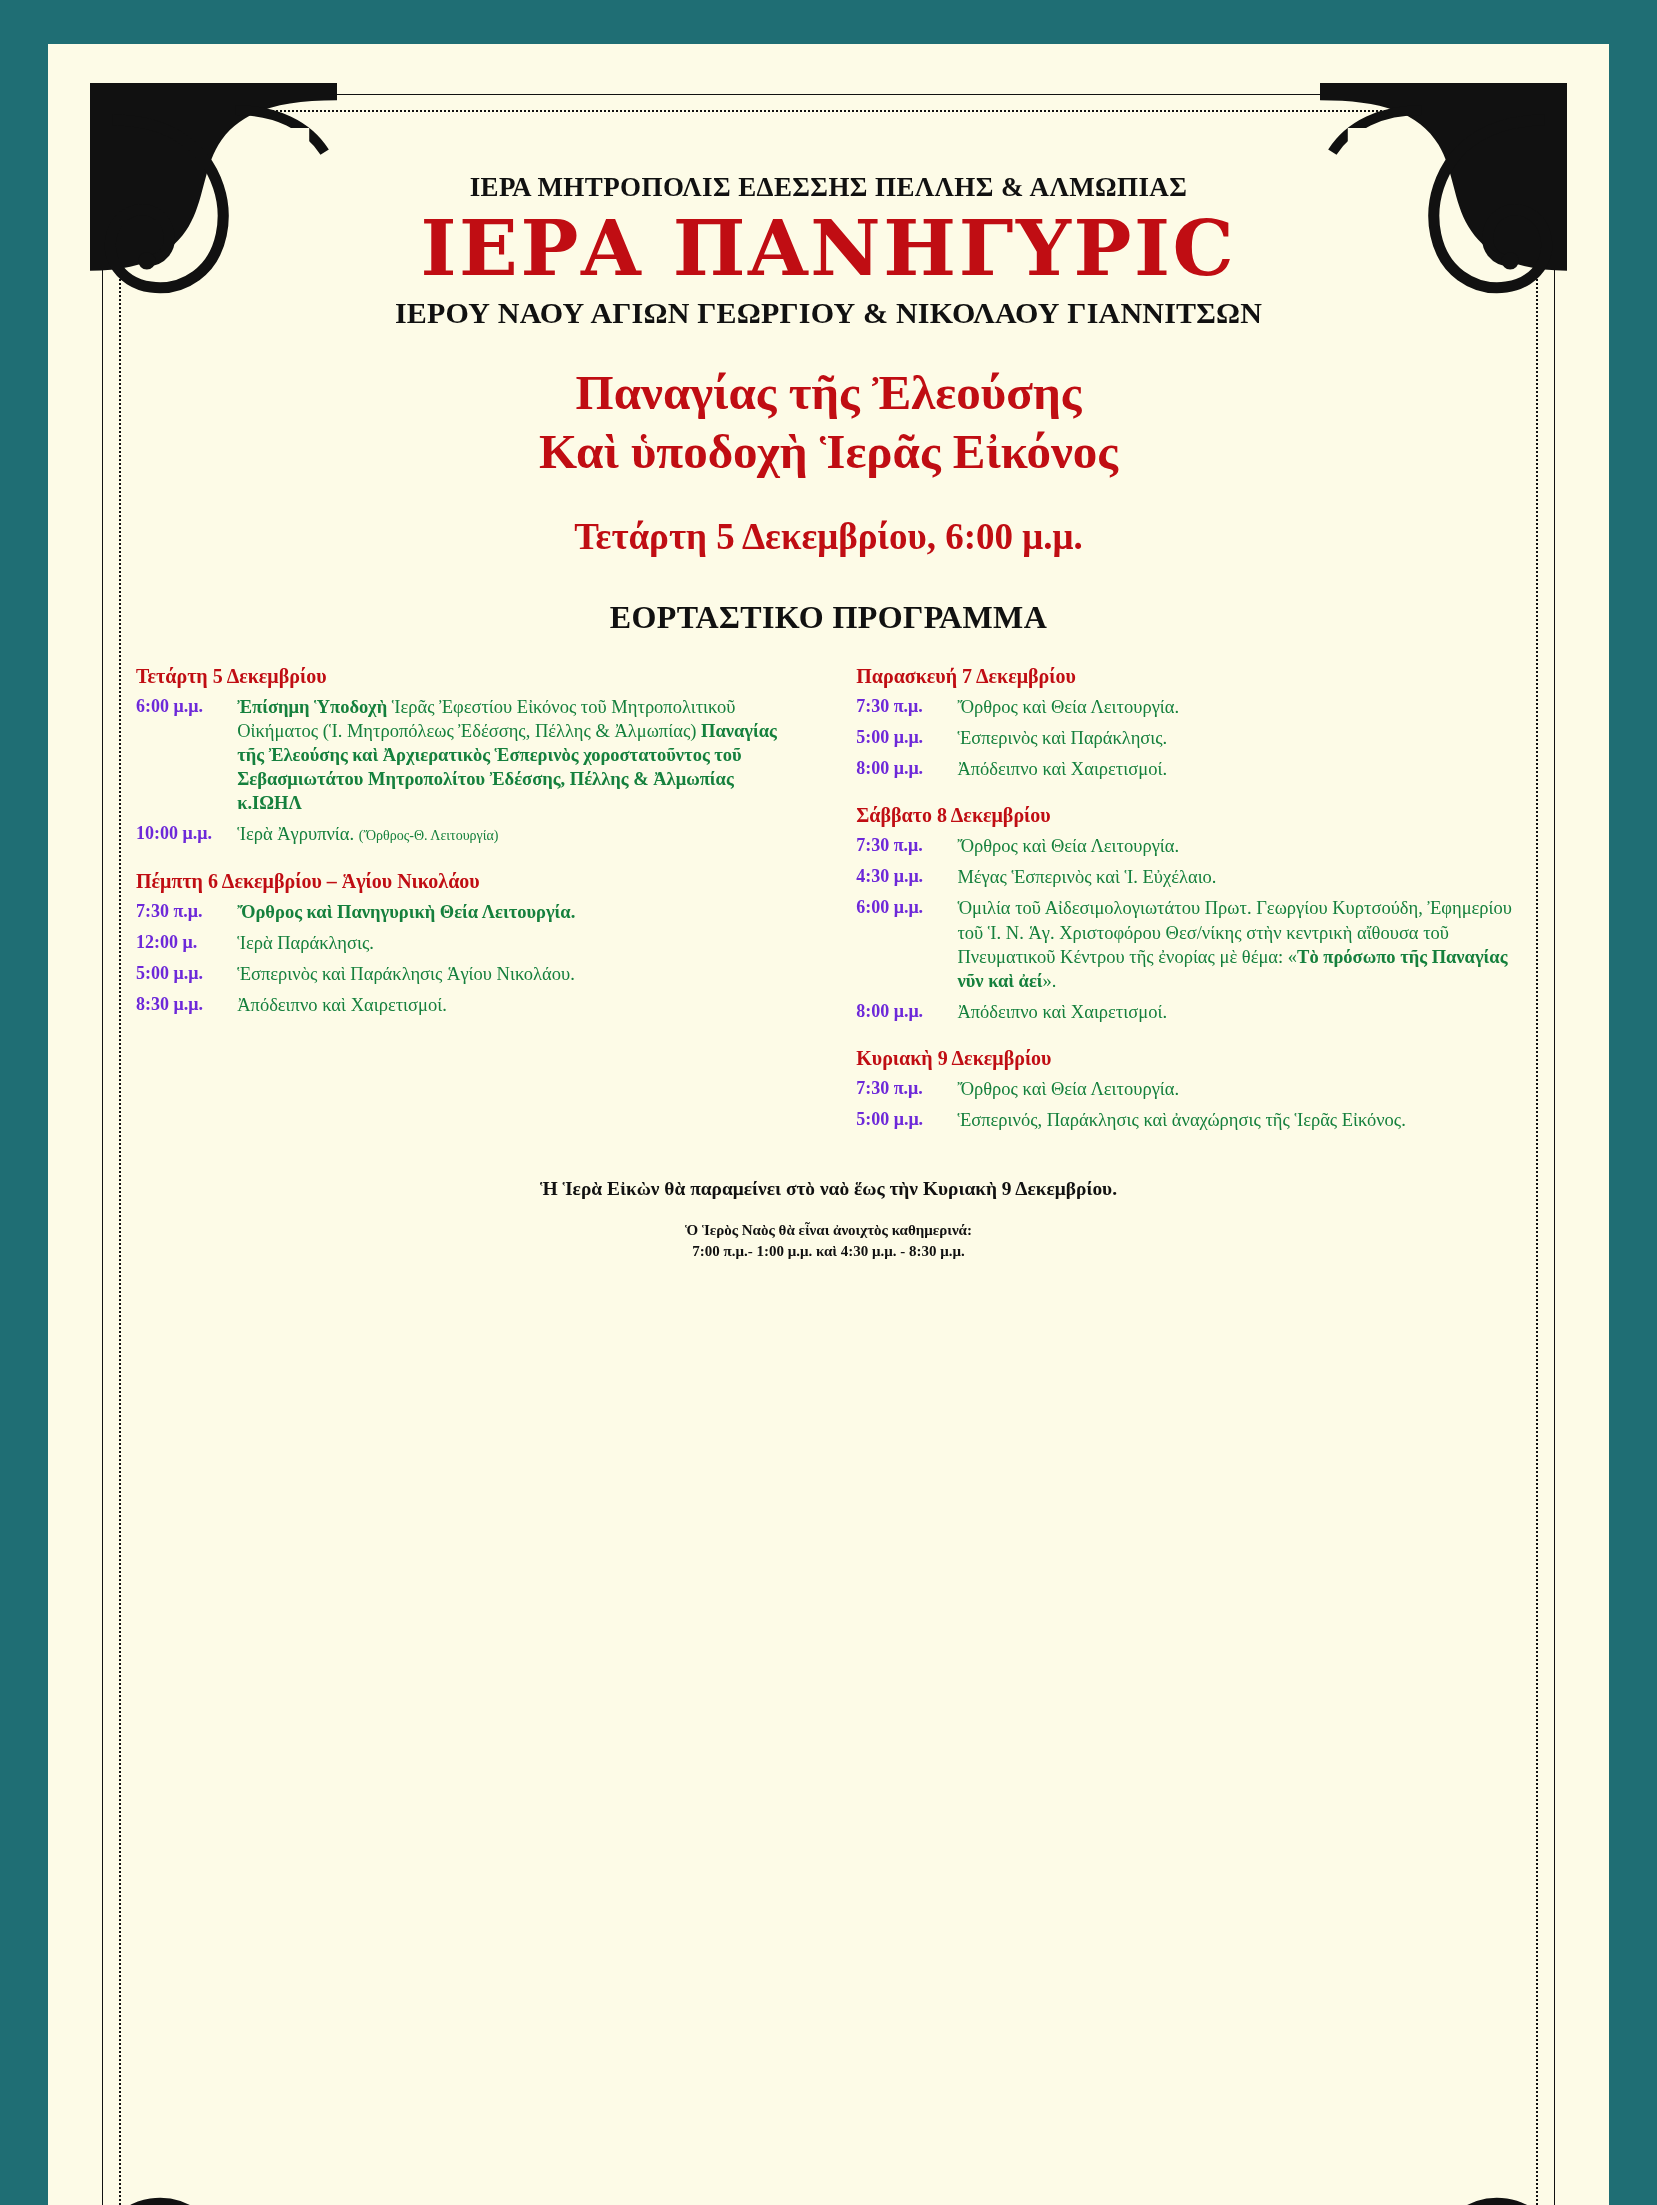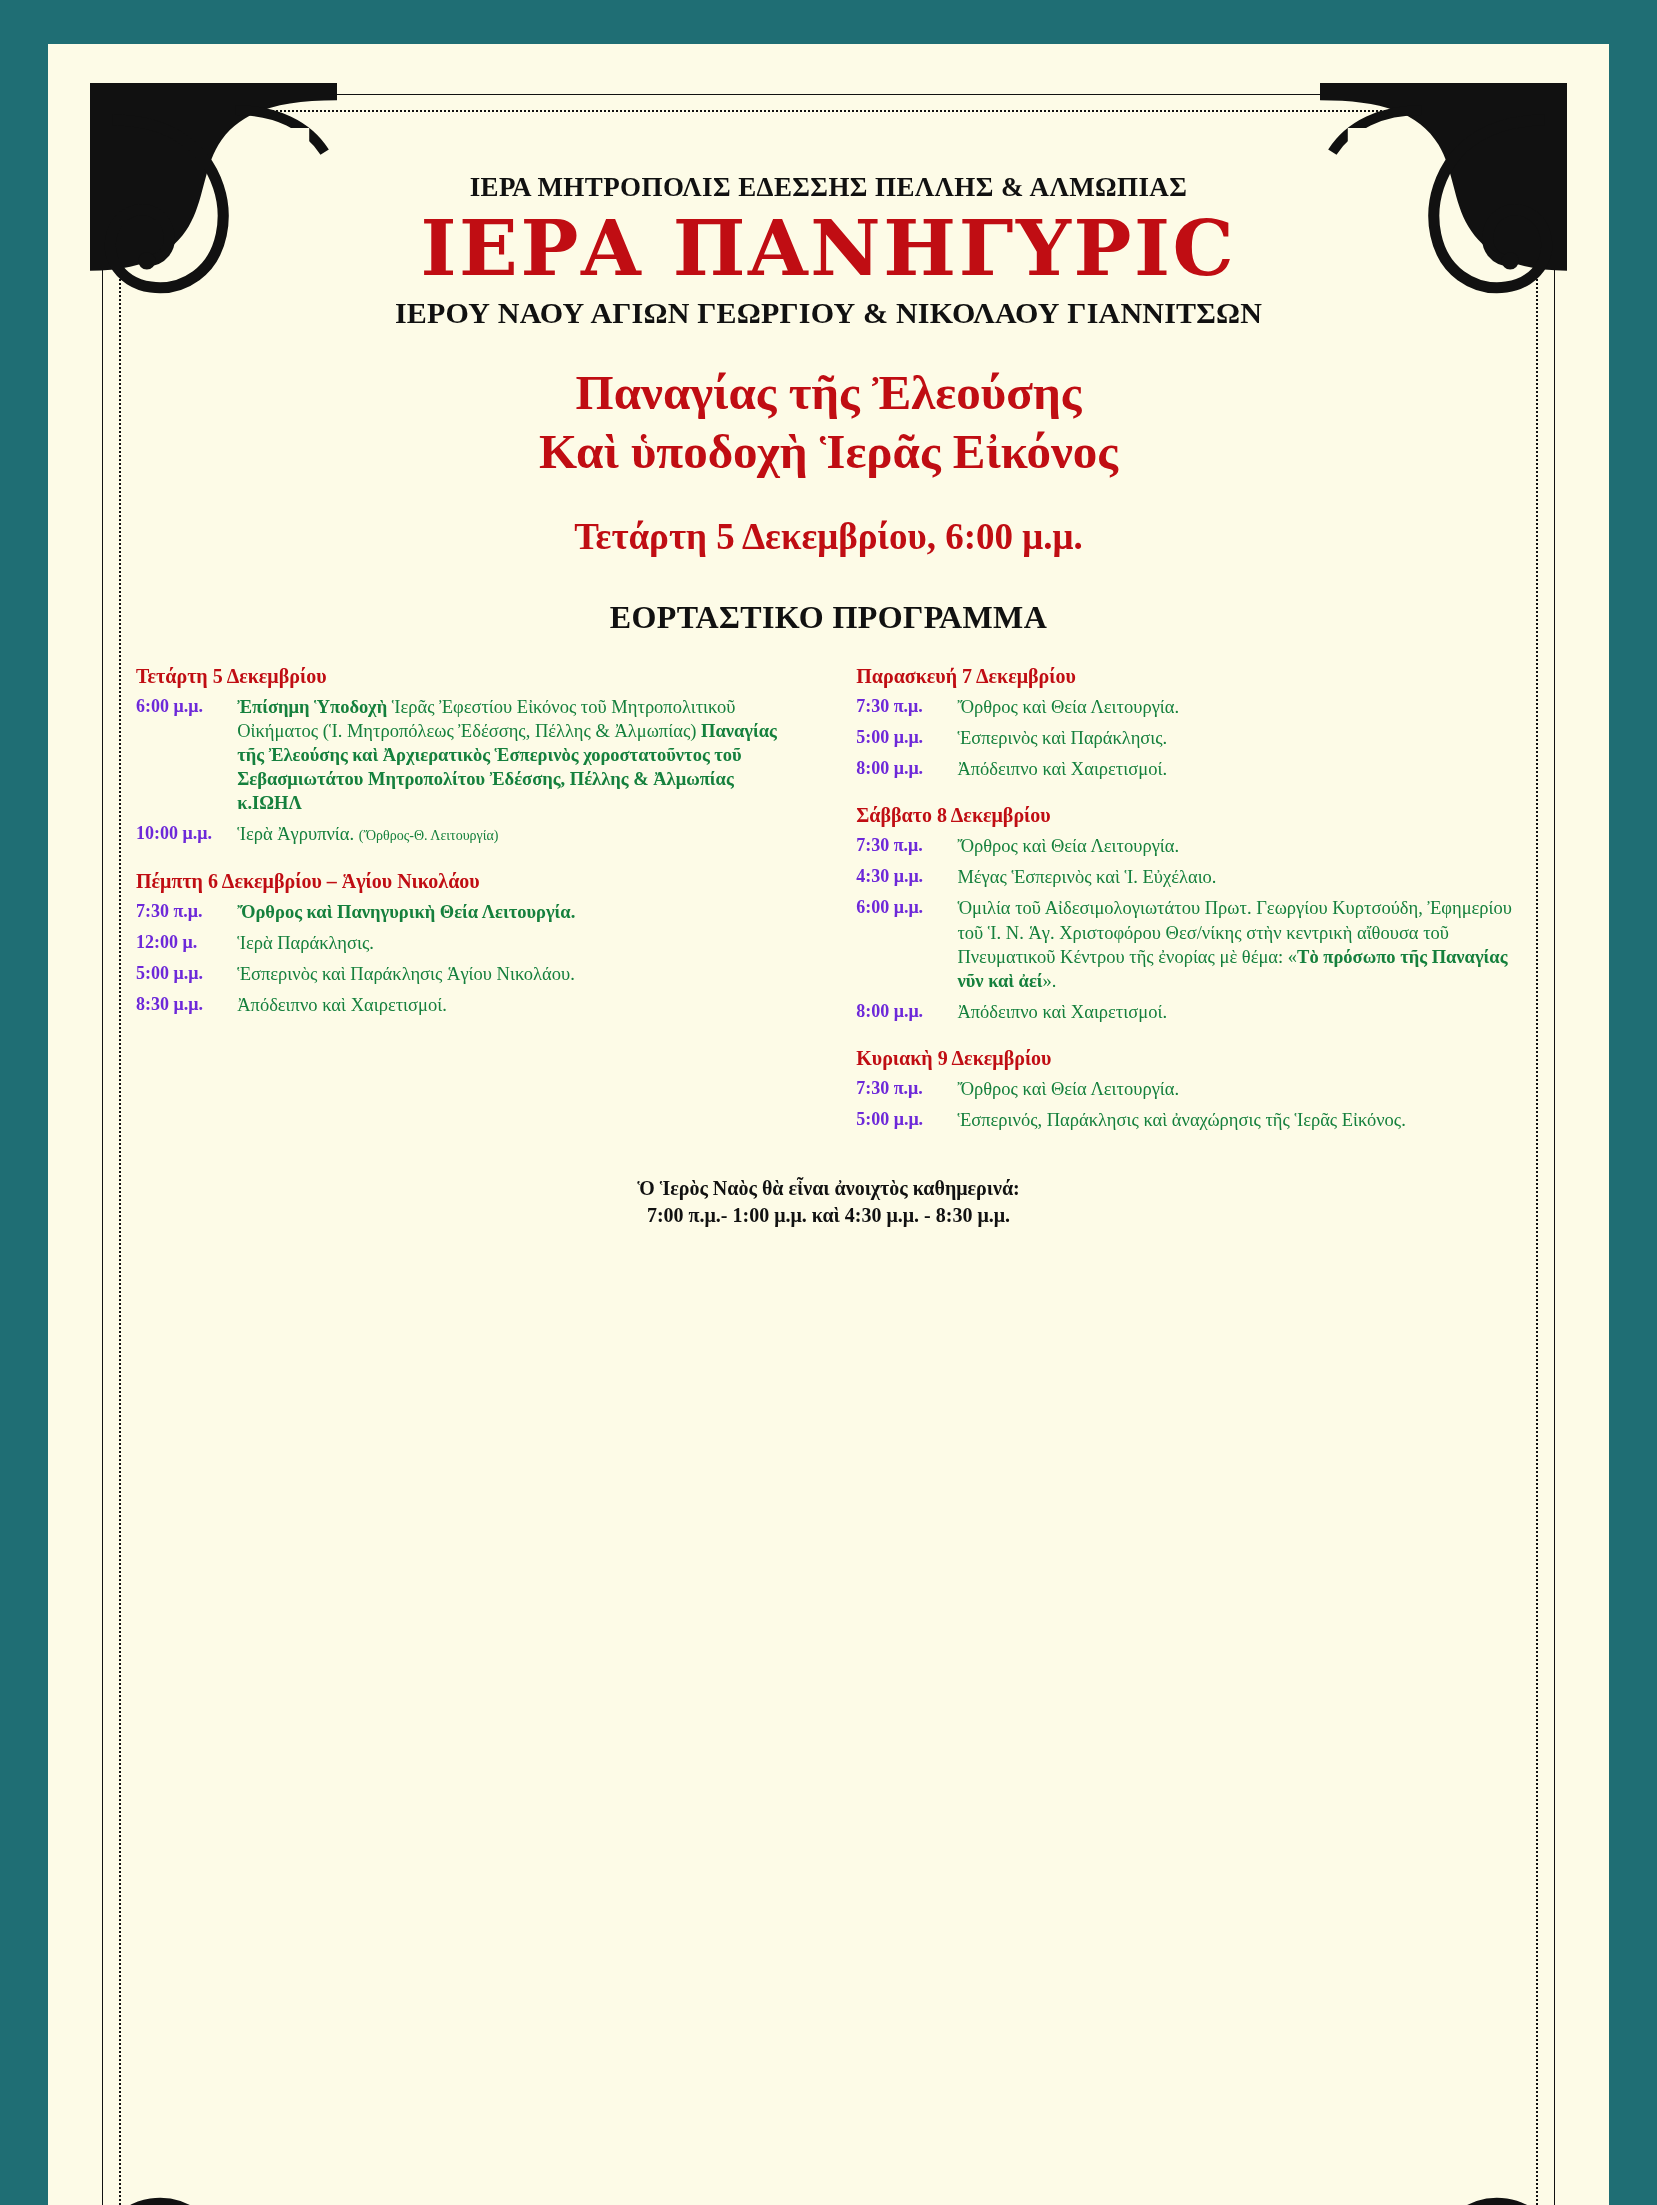--- a/index.html
+++ b/index.html
@@ -181,21 +181,21 @@
     font-family: "Liberation Serif", serif;
     font-weight: bold;
     font-size: 19.4px;
     color: #111;
     margin-top: 23px;
     text-align: center;
   }
   .note2 {
     font-family: "Liberation Serif", serif;
     font-weight: bold;
-    font-size: 20px;
+    font-size: 15px;
     color: #111;
     margin-top: 20px;
     line-height: 1.38;
     text-align: center;
   }
 </style>
 </head>
 <body>
 
 <div class="poster">
@@ -354,20 +354,21 @@
             </div>
             <div class="entry">
               <div class="etime">5:00 μ.μ.</div>
               <div class="etext">Ἑσπερινός, Παράκλησις καὶ ἀναχώρησις τῆς Ἱερᾶς Εἰκόνος.</div>
             </div>
           </div>
 
         </div>
       </div>
 
+      <div class="note1">Ἡ Ἱερὰ Εἰκὼν θὰ παραμείνει στὸ ναὸ ἕως τὴν Κυριακὴ 9 Δεκεμβρίου.</div>
       <div class="note2">
         <div>Ὁ Ἱερὸς Ναὸς θὰ εἶναι ἀνοιχτὸς καθημερινά:</div>
         <div>7:00 π.μ.- 1:00 μ.μ. καὶ 4:30 μ.μ. - 8:30 μ.μ.</div>
       </div>
 
     </div>
   </div>
 
 </div>
 

